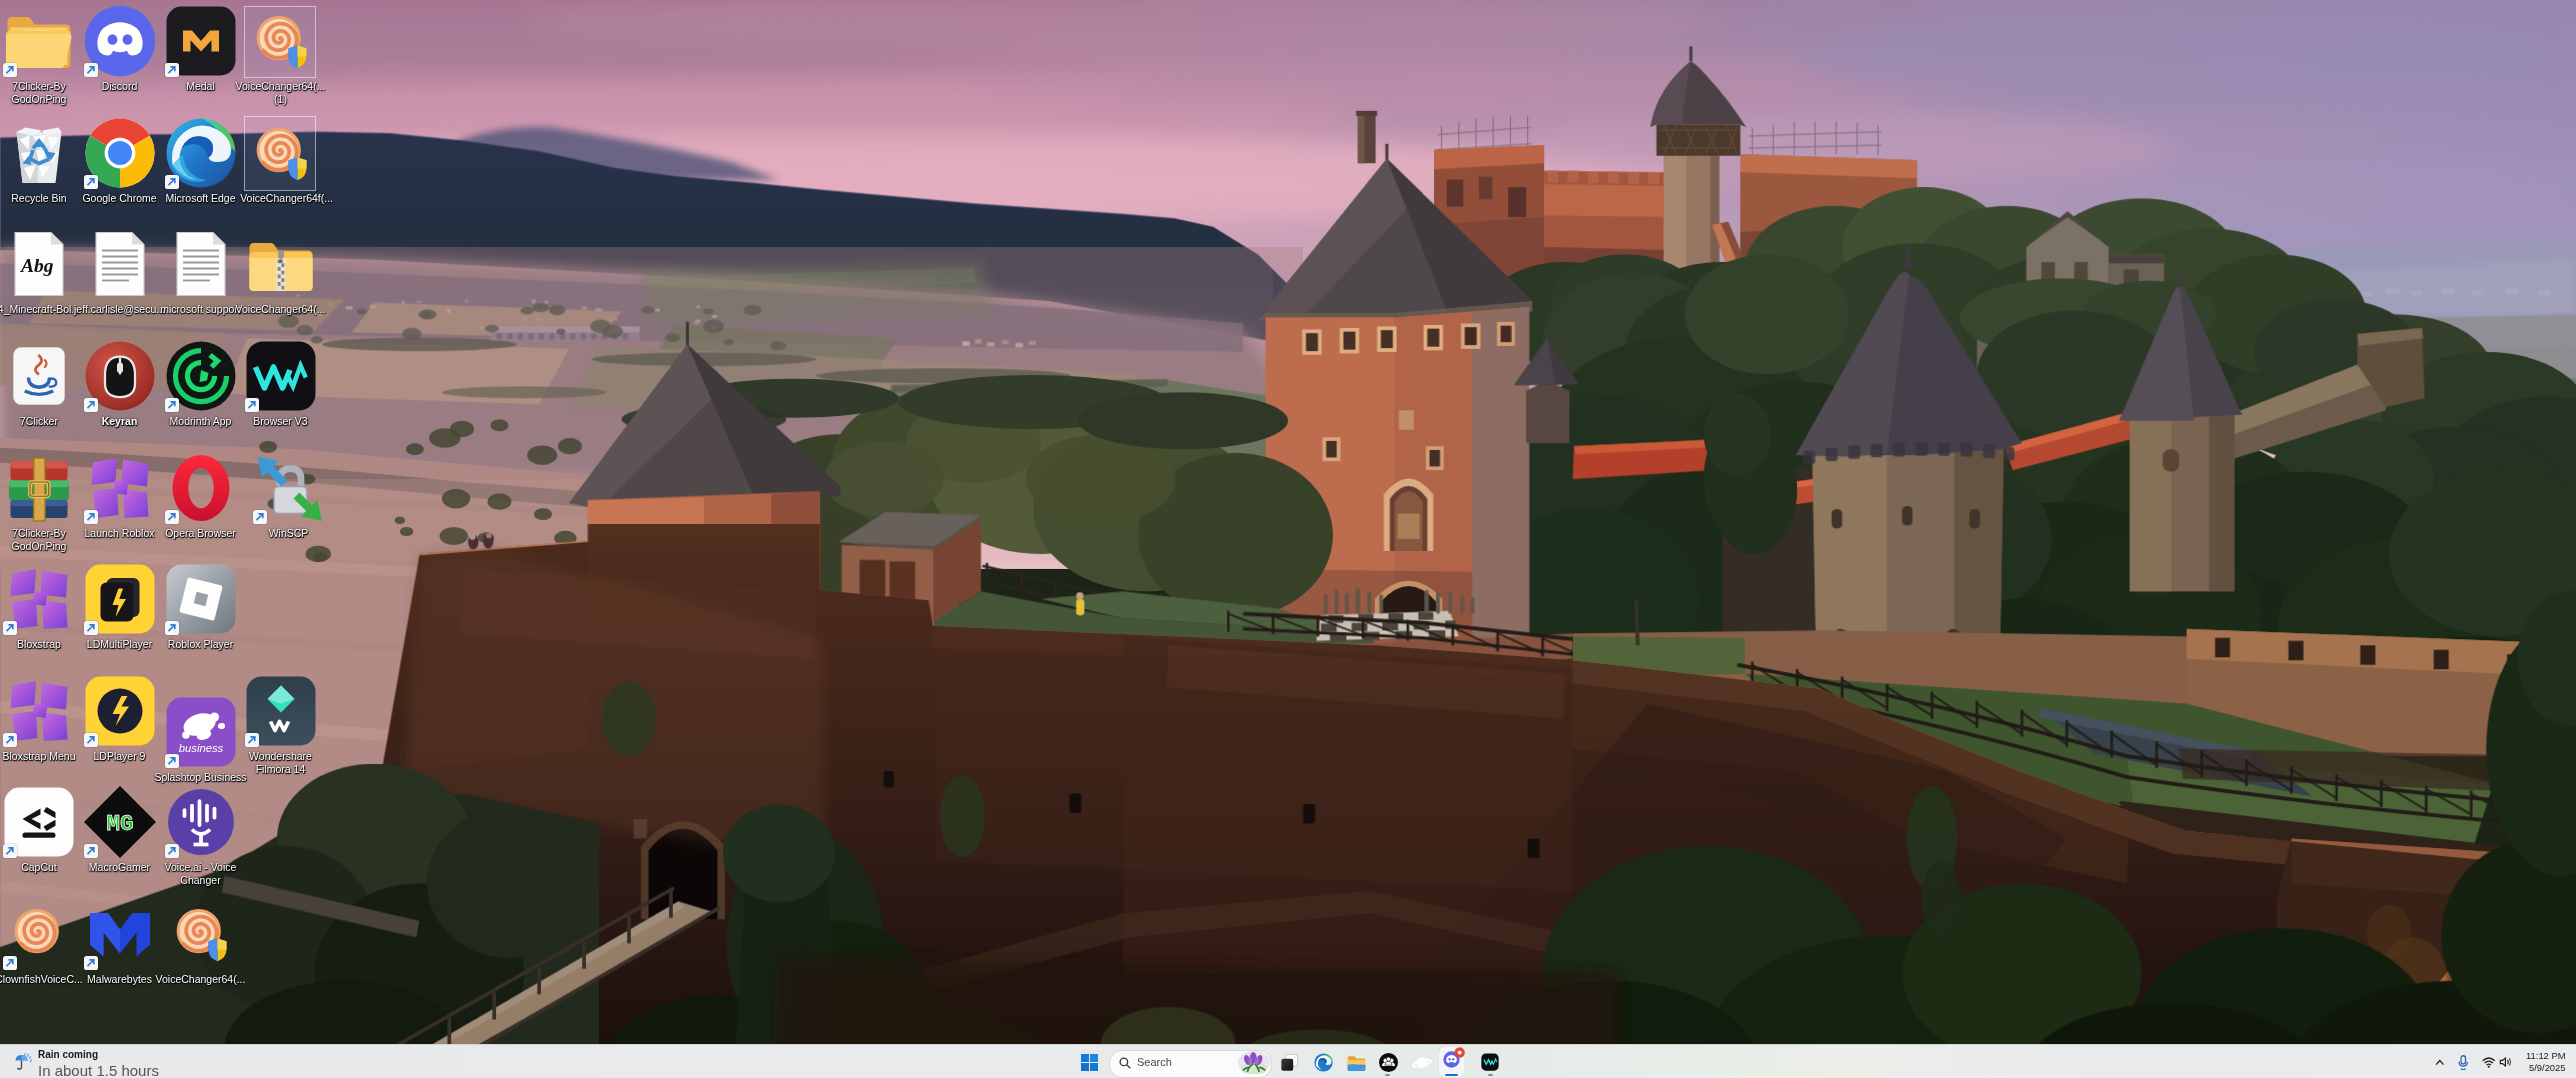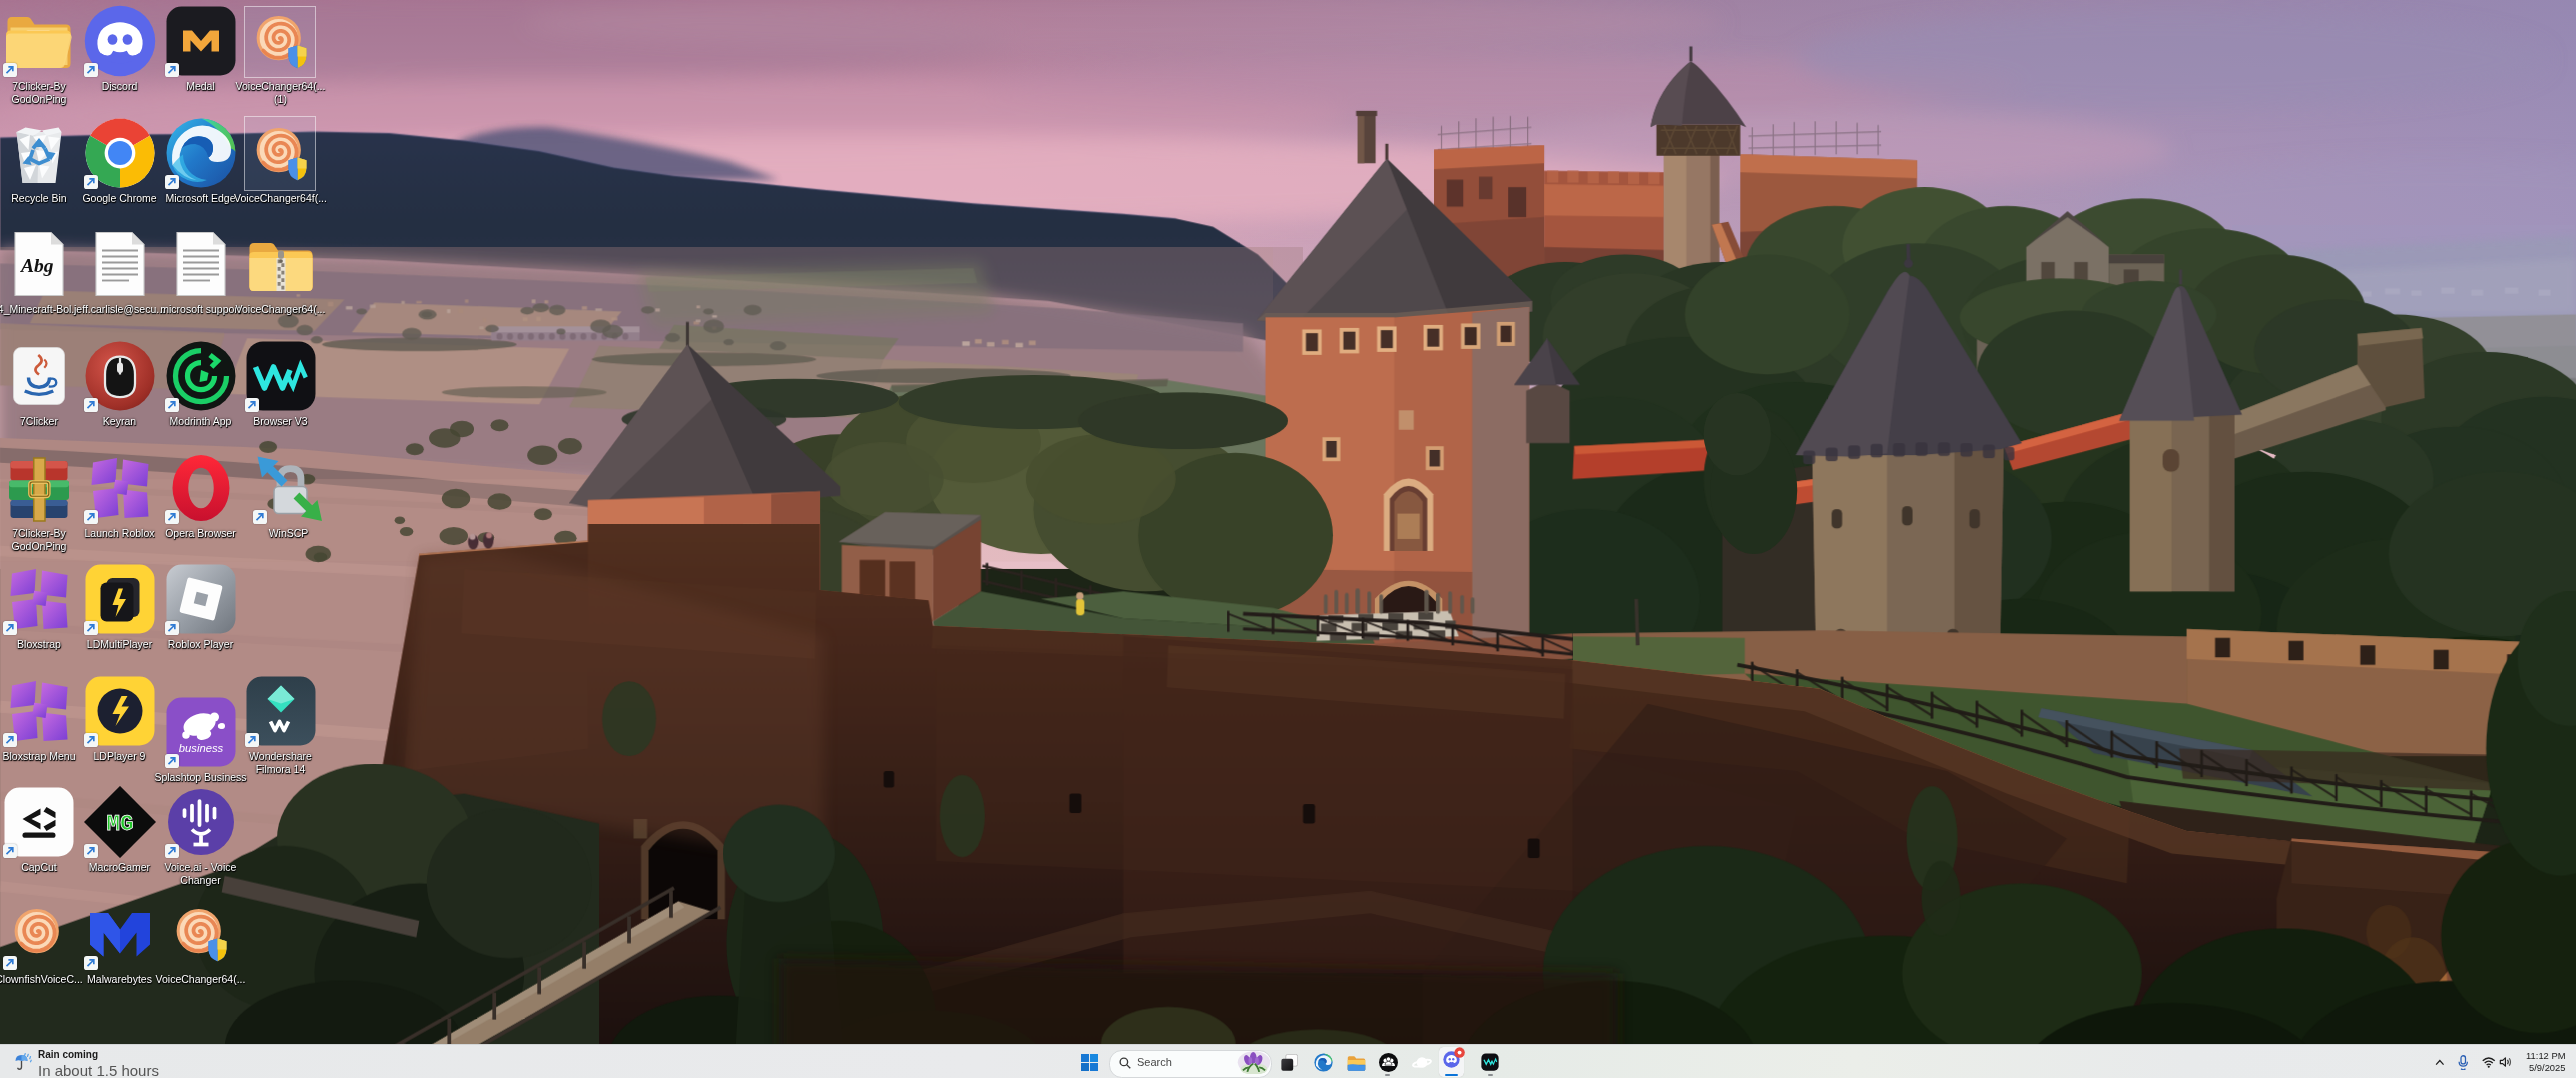--- a/index.html
+++ b/index.html
@@ -934,21 +934,21 @@
 <path d="M22,42 Q30,24 48,26 Q64,28 64,42 Q64,50 58,54 Q54,38 40,36 Q28,36 22,42 Z" fill="#175db4"></path>
 <path d="M10,64 Q14,78 30,84 Q44,89 56,84 Q40,82 32,72 Q24,62 24,50 Q18,54 10,64 Z" fill="#35b9e9" opacity="0.7"></path>
 </svg>
     <span class="shc">
       <svg width="9.7" height="9.7" viewBox="0 0 13 13">
         <path d="M2,11 L10,3 M4.5,2.5 L10.5,2.5 L10.5,8.5" stroke="#2f7bd4" stroke-width="2.2" fill="none"></path>
       </svg>
     </span>
     <div class="lbl">Microsoft Edge</div>
   </div>
-<div class="icn" style="left:228px;top:117px;">
+<div class="icn" style="left:228px;top:117px;text-align:right;">
     <svg class="main" width="72" height="72" viewBox="0 0 96 96">
       <circle cx="45" cy="44" r="27.5" fill="#fbd9b8"></circle>
       <circle cx="45" cy="44" r="27.5" fill="none" stroke="#f0a46c" stroke-width="4"></circle>
       <path d="M46.4,44.1 L46.8,43.9 L47.2,43.8 L47.8,43.9 L48.3,44.2 L48.7,44.7 L49.1,45.4 L49.2,46.1 L49.2,47.0 L48.9,47.9 L48.4,48.8 L47.7,49.5 L46.7,50.1 L45.5,50.5 L44.2,50.6 L42.9,50.4 L41.5,49.8 L40.3,48.9 L39.3,47.7 L38.5,46.2 L38.1,44.5 L38.0,42.7 L38.4,40.9 L39.2,39.1 L40.5,37.5 L42.1,36.1 L44.1,35.1 L46.3,34.6 L48.6,34.6 L51.0,35.1 L53.3,36.2 L55.3,37.8 L57.0,39.8 L58.2,42.2 L58.8,45.0 L58.9,47.8 L58.2,50.7 L57.0,53.5 L55.1,55.9 L52.6,58.0 L49.7,59.4 L46.5,60.2 L43.1,60.3 L39.7,59.7 L36.5,58.2 L33.5,56.0 L31.1,53.2 L29.4,49.9 L28.4,46.1 L28.2,42.2 L28.9,38.3 L30.5,34.5 L32.9,31.1 L36.1,28.3 L39.9,26.2 L44.1,25.0 L48.5,24.7 L53.0,25.4 L57.3,27.1 L61.2,29.8 L64.4,33.3 L66.9,37.5 L68.4,42.2 L68.8,47.1 L68.1,52.2 L66.3,57.0 L63.5,61.4 L59.7,65.1 L55.1,67.9 L49.9,69.7 L44.4,70.3 L38.8,69.7 L33.5,67.8 L28.6,64.8 L24.4,60.7" fill="none" stroke="#e8834e" stroke-width="5" stroke-linecap="round" opacity="0.95"></path>
       <g transform="translate(58,54) scale(0.92)">
         <path d="M0,4 L13,0 L26,4 L26,16 Q26,28 13,33 Q0,28 0,16 Z" fill="#2f6fd6"></path>
         <path d="M13,0 L26,4 L26,16 Q26,28 13,33 Z" fill="#f4c20d"></path>
         <path d="M0,4 L13,0 L13,33 Q0,28 0,16 Z" fill="#4a90e8"></path>
         <path d="M13,0 L26,4 L26,16 L13,16 Z" fill="#f6d34a"></path>
       </g>
@@ -1020,21 +1020,21 @@
     <svg class="main" width="72" height="72" viewBox="0 0 96 96">
 <rect x="14" y="10" width="68" height="76" rx="10" fill="#f6f6f6" stroke="#d8d8d8"></rect>
 <path d="M47,20 Q56,27 47,34 Q39,40 48,46" stroke="#cc5a3a" stroke-width="3.6" fill="none"></path>
 <path d="M55,26 Q61,31 55,37" stroke="#cc5a3a" stroke-width="3" fill="none"></path>
 <path d="M34,50 Q34,62 48,63 Q62,62 62,50" stroke="#2a66b0" stroke-width="4.5" fill="none"></path>
 <path d="M62,52 Q71,50 71,57 Q71,63 61,62" stroke="#2a66b0" stroke-width="3.2" fill="none"></path>
 <path d="M29,68 Q48,77 67,68" stroke="#2a66b0" stroke-width="4.5" fill="none"></path>
 </svg>
     <div class="lbl">7Clicker</div>
   </div>
-<div class="icn" style="left:67px;top:340px;">
+<div class="icn" style="left:67px;top:340px;font-weight:bold;">
     <svg class="main" width="72" height="72" viewBox="0 0 96 96">
 <defs>
         <radialGradient id="keyg" cx="0.4" cy="0.35" r="0.9">
 <stop offset="0" stop-color="#d4554a"></stop>
           <stop offset="0.65" stop-color="#a03028"></stop>
           <stop offset="1" stop-color="#701a16"></stop>
         </radialGradient>
       </defs>
 <circle cx="48" cy="48" r="46" fill="url(#keyg)"></circle>
 <path d="M48,22 Q68,22 68,46 L68,58 Q68,76 48,76 Q28,76 28,58 L28,46 Q28,22 48,22 Z" fill="#141414" stroke="#e8e8e8" stroke-width="3"></path>

